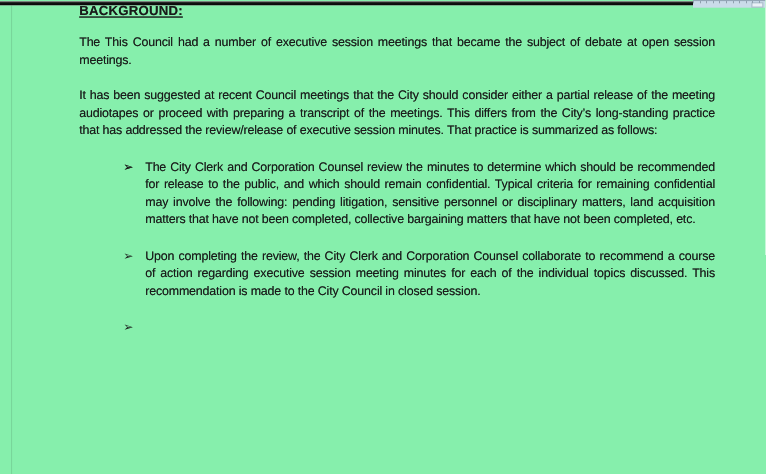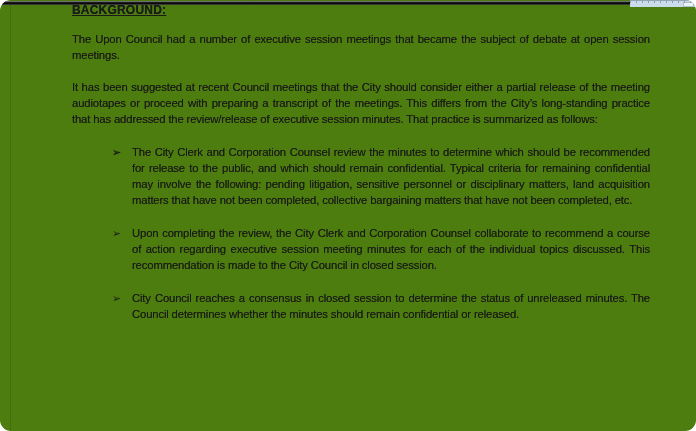--- a/index.html
+++ b/index.html
@@ -4,25 +4,24 @@
 <style>
   html, body {
     margin: 0;
     padding: 0;
     background: #ffffff;
   }
   .screen {
     position: relative;
     width: 696px;
     height: 431px;
-    background: #4d7c0f;
+    background: #86efac;
     overflow: hidden;
     font-family: "Liberation Sans", sans-serif;
     color: #1a1a1a;
-    border-radius: 11px;
   }
   
   .top-bar {
     position: absolute;
     top: 1px;
     left: 0;
     width: 633px;
     height: 4px;
     background: linear-gradient(180deg, #9a9a9a 0%, #1b1b1b 35%, #000000 75%, #6f6f6f 100%);
   }
@@ -118,36 +117,35 @@
   <div class="corner-fragment">
     <div class="corner-thumb"></div>
   </div>
 
   <div class="page-edge"></div>
 
   <div class="content">
 
     <h2 class="heading">BACKGROUND:</h2>
 
-    <p class="para">The Upon Council had a number of executive session meetings that became the subject of debate at open session meetings.</p>
+    <p class="para">The This Council had a number of executive session meetings that became the subject of debate at open session meetings.</p>
 
     <p class="para">It has been suggested at recent Council meetings that the City should consider either a partial release of the meeting audiotapes or proceed with preparing a transcript of the meetings.  This differs from the City’s long-standing practice that has addressed the review/release of executive session minutes.  That practice is summarized as follows:</p>
 
     <ul class="bullet-list">
       <li class="bullet-item">
         <span class="marker">➢</span>
       </li>
       <li class="bullet-item">
         <span class="marker">➢</span>
         <span class="btext">The City Clerk and Corporation Counsel review the minutes to determine which should be recommended for release to the public, and which should remain confidential.  Typical criteria for remaining confidential may involve the following:  pending litigation, sensitive personnel or disciplinary matters, land acquisition matters that have not been completed, collective bargaining matters that have not been completed, etc.</span>
       </li>
       <li class="bullet-item">
         <span class="marker">➢</span>
         <span class="btext">Upon completing the review, the City Clerk and Corporation Counsel collaborate to recommend a course of action regarding executive session meeting minutes for each of the individual topics discussed.  This recommendation is made to the City Council in closed session.</span>
       </li>
       <li class="bullet-item">
         <span class="marker">➢</span>
-        <span class="btext">City Council reaches a consensus in closed session to determine the status of unreleased minutes.  The Council determines whether the minutes should remain confidential or released.</span>
       </li>
     </ul>
 
   </div>
 </div>
 
 </body></html>

